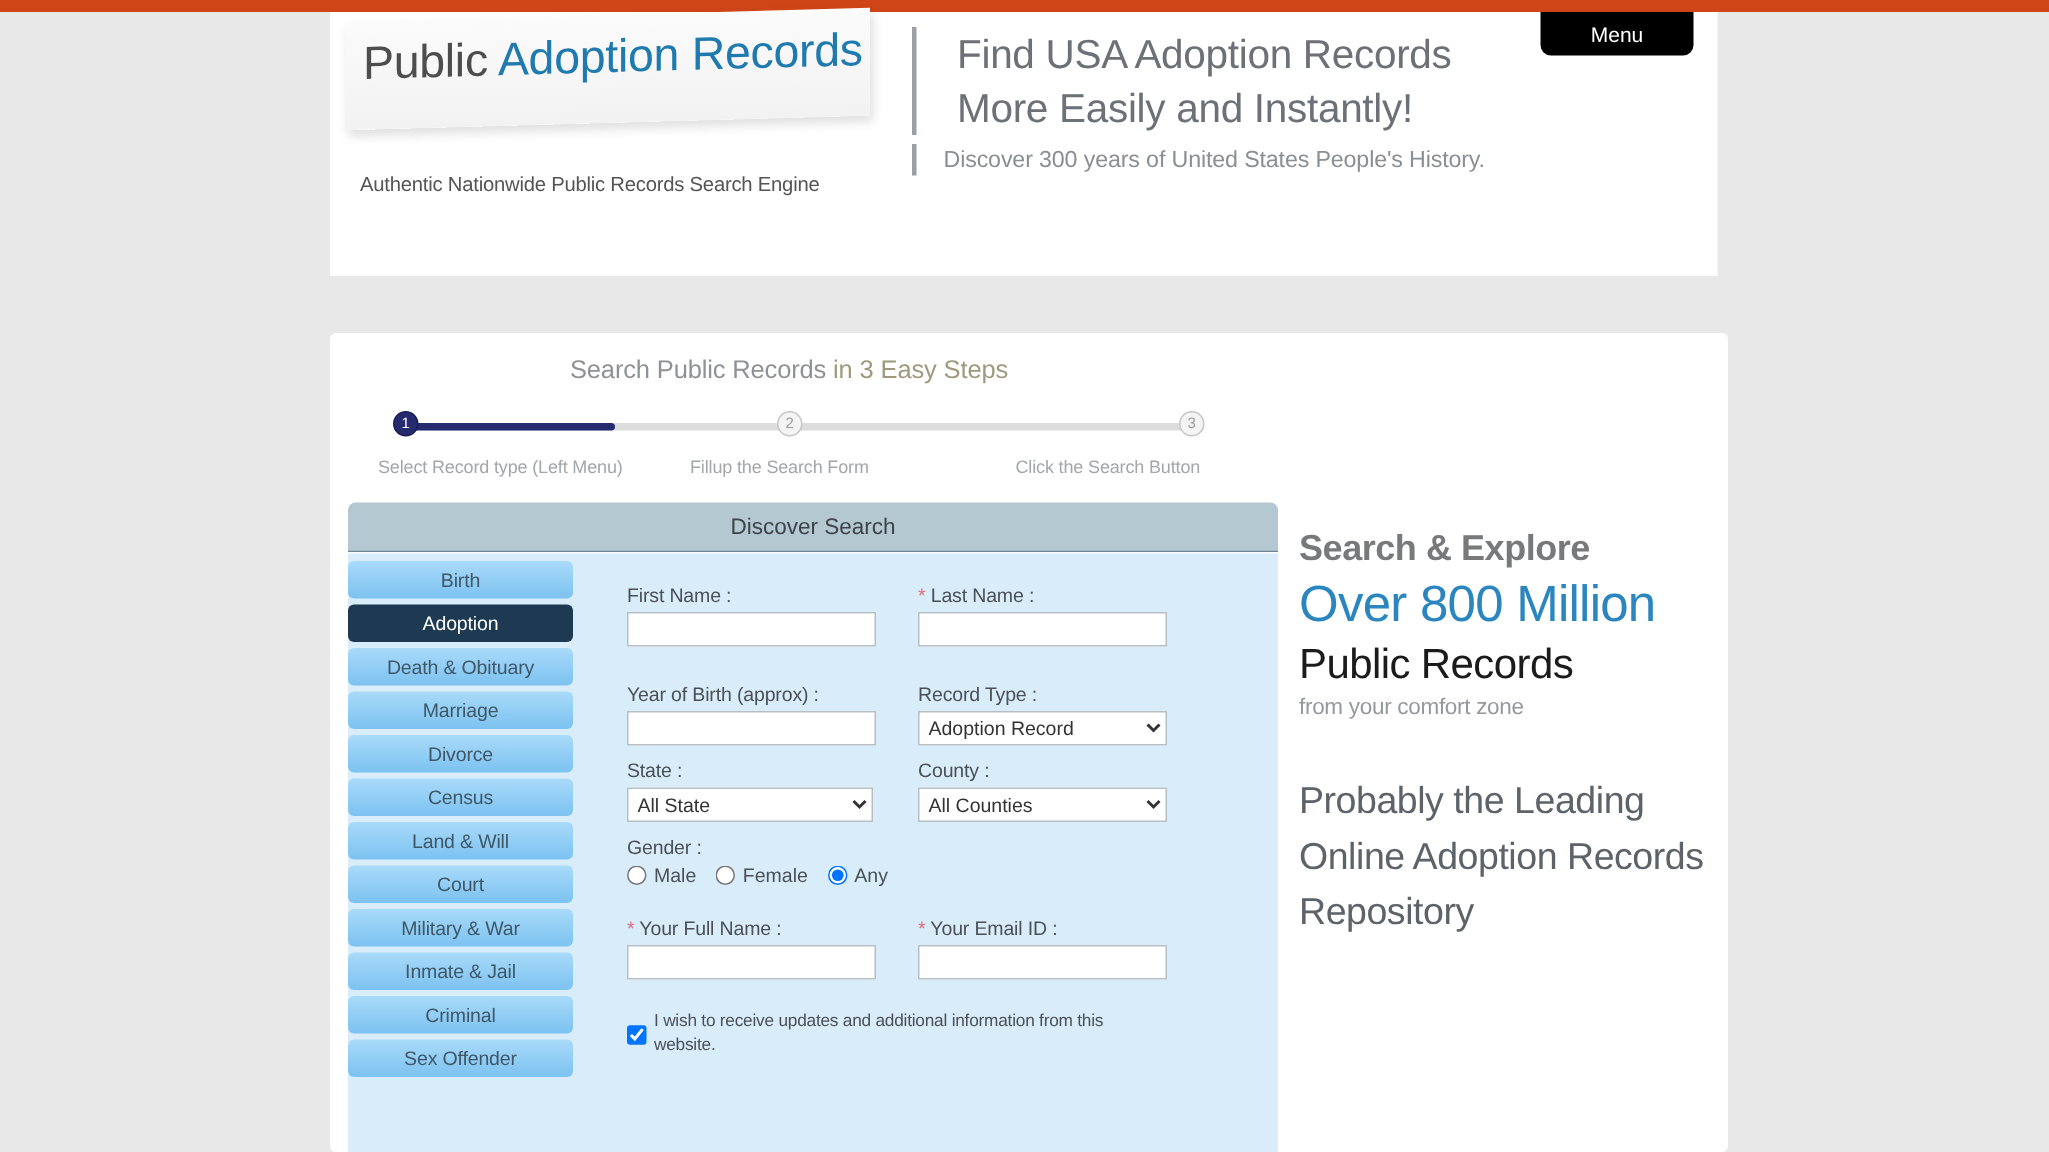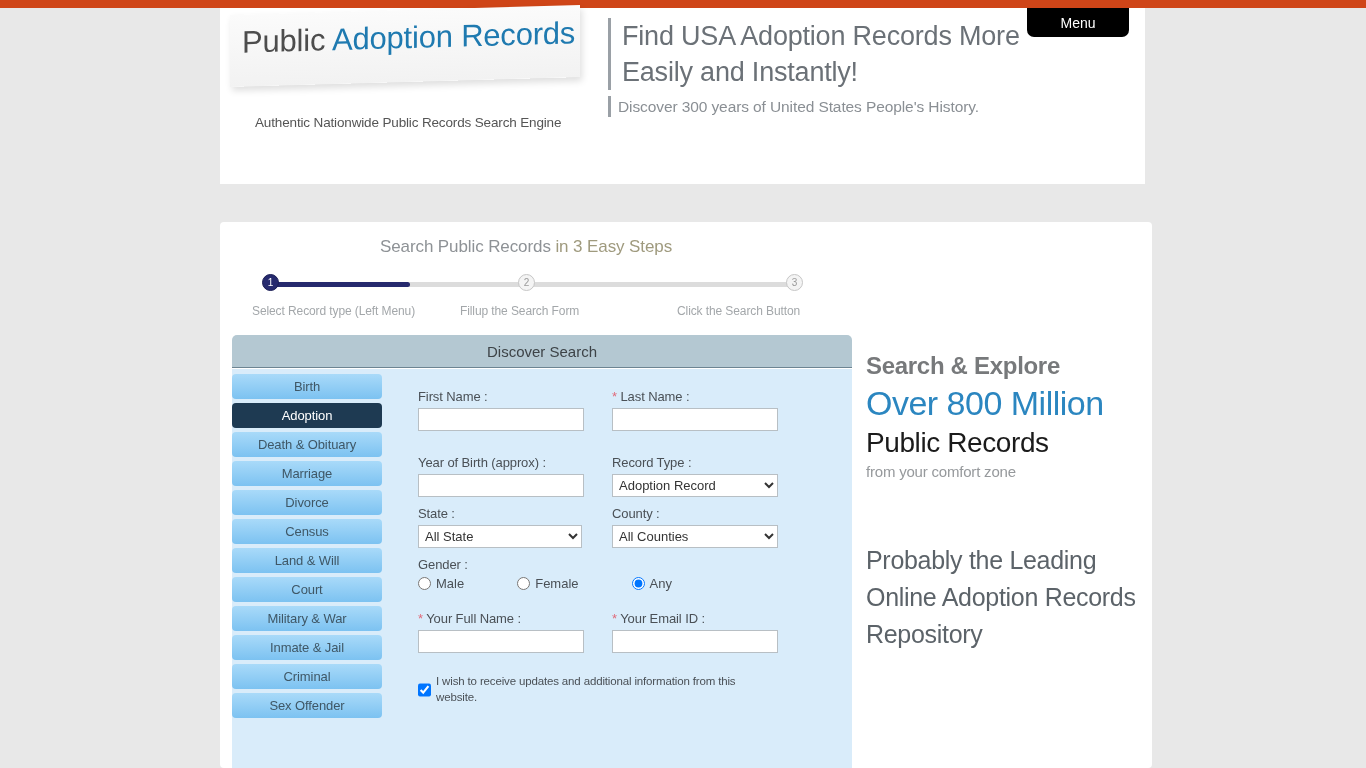--- a/index.html
+++ b/index.html
@@ -40,44 +40,44 @@
     font-weight: 400;
     white-space: nowrap;
     transform: skewY(-1.6deg);
     letter-spacing: -0.2px;
   }
   .logo-word-1 { color: #4d4d4d; }
   .logo-word-2 { color: #1f7ab0; }
 
   .tagline {
     position: absolute;
-    left: 35px; top: 107px;
+    left: 20px; top: 107px;
     font-size: 13.5px;
     color: #555;
     letter-spacing: -0.15px;
     white-space: nowrap;
   }
 
   .hero-block {
     position: absolute;
     left: 388px; top: 10px;
     width: 420px;
   }
   .hero-title {
     border-left: 3px solid #9aa0a6;
-    padding-left: 11px;
+    padding-left: 27px;
     font-size: 27px;
     line-height: 36px;
     color: #6b7177;
     font-weight: 400;
     letter-spacing: -0.2px;
   }
   .hero-sub {
     border-left: 3px solid #9aa0a6;
-    padding-left: 7px;
+    padding-left: 18px;
     margin-top: 6px;
     font-size: 15.5px;
     line-height: 21px;
     color: #8a8f94;
     letter-spacing: -0.1px;
   }
 
   .menu-btn {
     position: absolute;
     right: 16px; top: 0px;
@@ -241,41 +241,41 @@
     border: 1px solid #b8bfc4;
     font-size: 13px;
     padding: 0 2px;
     font-family: "Liberation Sans", sans-serif;
     color: #333;
   }
   .gap-a { height: 24px; }
   .gap-b { height: 9px; }
   .gap-c { height: 20px; }
 
-  .gender-row { display: flex; align-items: center; margin-top: 0; gap: 40px; }
+  .gender-row { display: flex; align-items: center; margin-top: 0; }
   .radio-item { display: flex; align-items: center; margin-right: 13px; cursor: pointer; }
   .radio-item input { margin: 0 5px 0 0; cursor: pointer; }
   .radio-item span { font-size: 13px; color: #4a5056; }
 
   .check-row { display: flex; margin-top: 20px; width: 356px; }
   .check-row input { margin: 2px 5px 0 0; cursor: pointer; flex: 0 0 auto; }
   .check-row span { font-size: 11.5px; color: #4a5056; line-height: 16px; letter-spacing: -0.15px; }
 
   
   .promo {
     position: absolute;
     left: 646px; top: 128px;
     width: 270px;
   }
   .promo-l1 { font-size: 24px; color: #77797b; line-height: 31px; letter-spacing: -0.3px; font-weight: bold; }
   .promo-l2 { font-size: 34px; color: #2b86c0; line-height: 45px; letter-spacing: -0.5px; }
   .promo-l3 { font-size: 28px; color: #1b1b1b; line-height: 34px; letter-spacing: -0.4px; }
   .promo-l4 { font-size: 15px; color: #96999c; line-height: 24px; letter-spacing: -0.2px; }
   .promo-l5 {
-    margin-top: 58px;
+    margin-top: 32px;
     font-size: 25px; color: #5c6369; line-height: 37px; letter-spacing: -0.3px;
   }
 </style>
 </head>
 <body>
 
 <div class="top-bar"></div>
 
 <div class="header-card">
 

